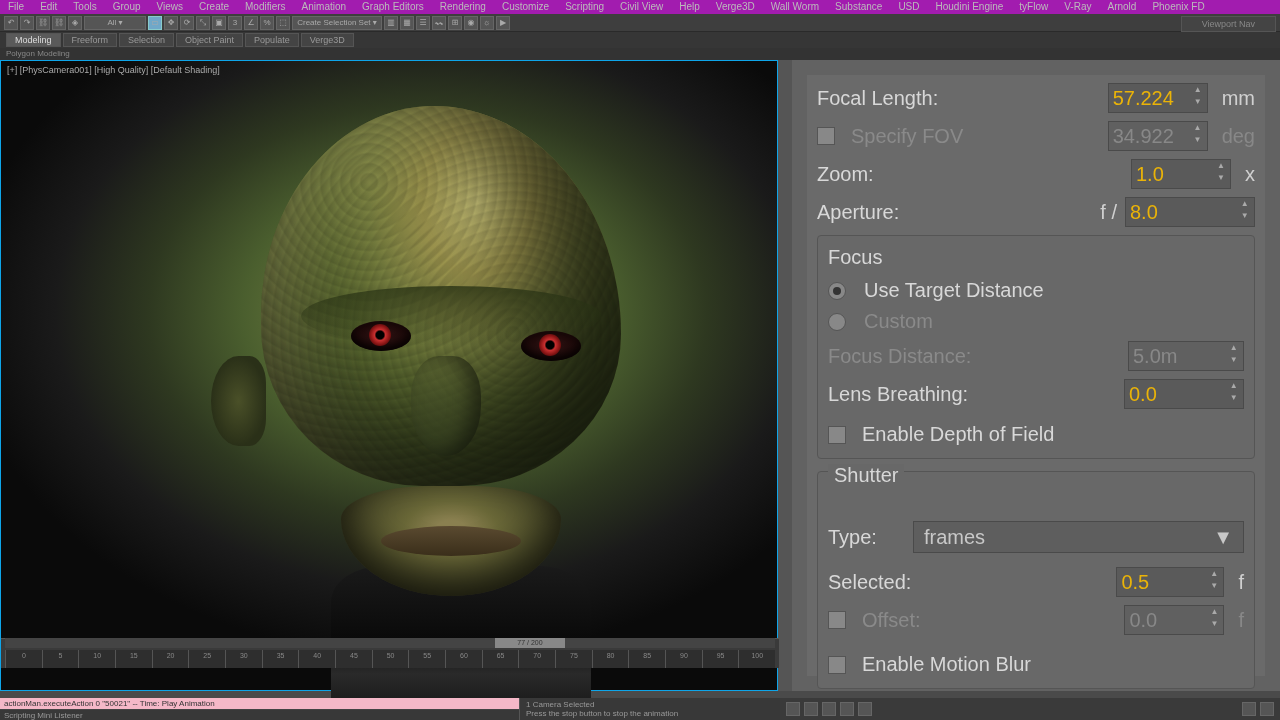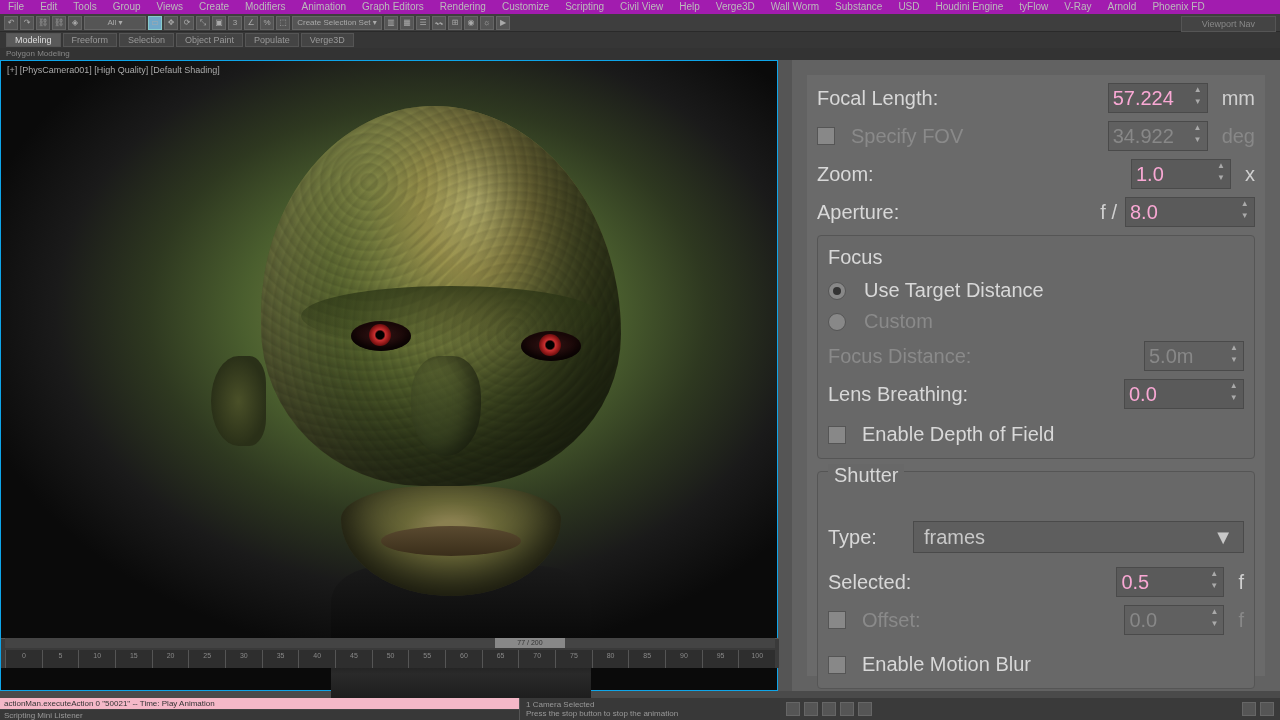--- a/index.html
+++ b/index.html
@@ -31,21 +31,21 @@
 .neck{position:absolute;left:120px;top:460px;width:260px;height:180px;background:linear-gradient(180deg,#1a1a1a 0%,#0a0a0a 40%,#2a2a2a 60%,#060606 100%);border-radius:20% 20% 0 0}
 .scales{position:absolute;inset:0;background-image:repeating-radial-gradient(circle at 30% 20%,transparent 0,rgba(0,0,0,0.15) 8px,transparent 10px),repeating-radial-gradient(circle at 70% 60%,transparent 0,rgba(0,0,0,0.12) 7px,transparent 9px);border-radius:inherit;opacity:0.7}
 .gutter{width:14px;background:#555}
 .panel{flex:1;background:#626262;padding:15px;overflow:hidden}
 .panel-inner{background:#6a6a6a;margin:0;padding:8px 10px 0 10px;height:100%}
 .row{display:flex;align-items:center;margin-bottom:8px;gap:8px}
 .lbl{font-size:20px;color:#d8d8d8;white-space:nowrap}
 .lbl.dim{color:#8a8a8a}
 .spin{display:flex;align-items:center;background:#5a5a5a;border:1px solid #4a4a4a;height:30px;padding:0 4px;position:relative}
 .spin.dim{color:#888;background:#606060}
-.spin input{background:transparent;border:none;color:#f9a8d4;font-size:20px;width:100%;outline:none}
+.spin input{background:transparent;border:none;color:#eab308;font-size:20px;width:100%;outline:none}
 .spin.dim input{color:#888}
 .spinbtn{display:flex;flex-direction:column;width:12px;margin-left:4px}
 .spinbtn div{height:12px;font-size:8px;line-height:8px;text-align:center;color:#aaa;cursor:pointer}
 .unit{font-size:20px;margin-left:6px;color:#d0d0d0}
 .unit.dim{color:#888}
 .chk{width:18px;height:18px;background:#888;border:1px solid #555;margin-right:8px}
 .radio{width:18px;height:18px;border-radius:50%;background:#888;border:1px solid #555;margin-right:10px;position:relative}
 .radio.on::after{content:"";position:absolute;inset:4px;background:#333;border-radius:50%}
 .group{border:1px solid #555;border-radius:4px;padding:10px;margin:6px 0 12px 0;position:relative;background:#686868}
 .group-title{font-size:20px;color:#d8d8d8;margin-bottom:10px}
@@ -251,21 +251,21 @@
           <div class="radio on"></div>
           <span class="lbl">Use Target Distance</span>
         </div>
         <div class="row">
           <div class="radio"></div>
           <span class="lbl dim">Custom</span>
         </div>
         <div class="row">
           <span class="lbl dim">Focus Distance:</span>
           <div style="flex:1"></div>
-          <div class="spin dim" style="width:100px">
+          <div class="spin dim" style="width:116px">
             <input value="5.0m" style="">
             <div class="spinbtn">
                 <div>▲</div>
                 <div>▼</div>
               </div>
           </div>
         </div>
         <div class="row">
           <span class="lbl">Lens Breathing:</span>
           <div style="flex:1"></div>

